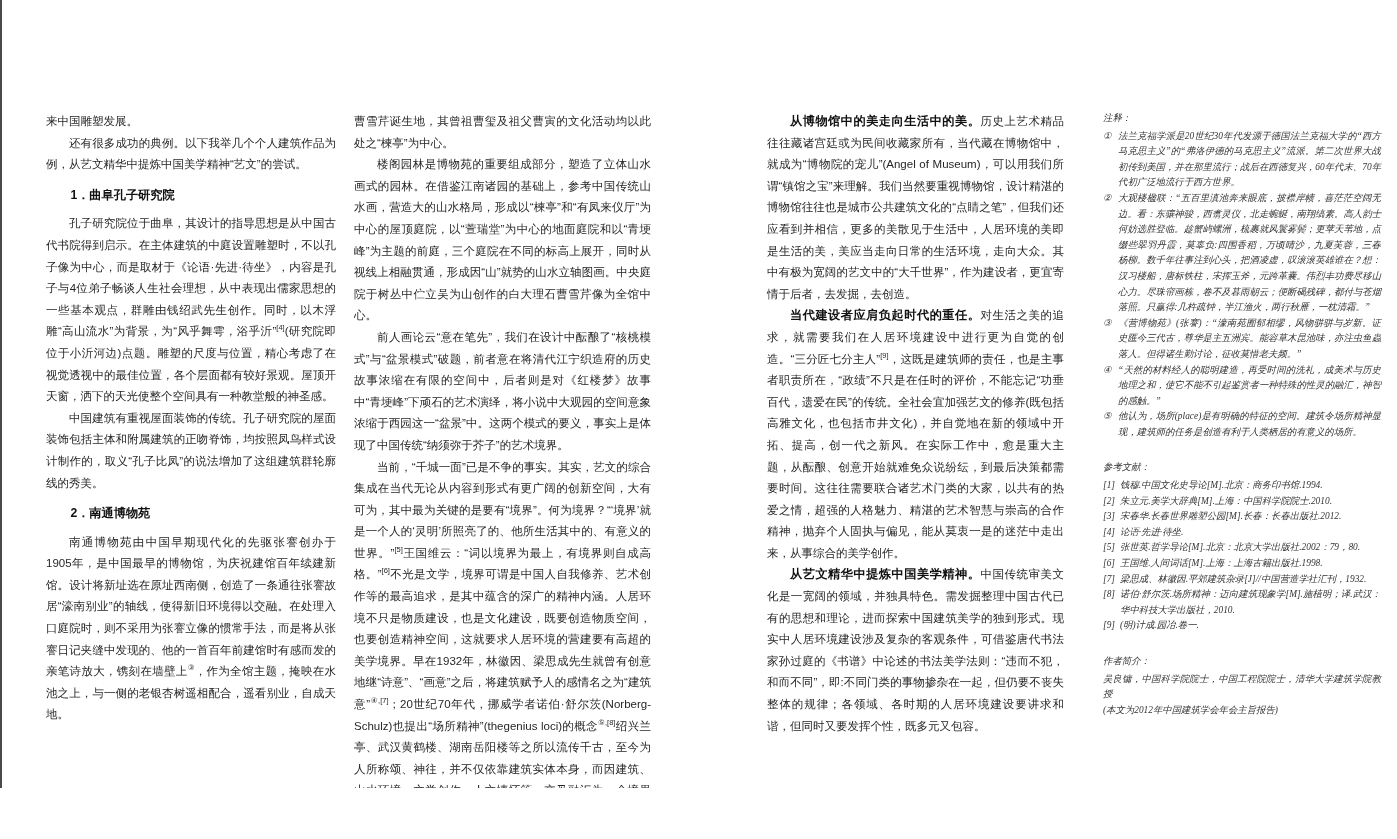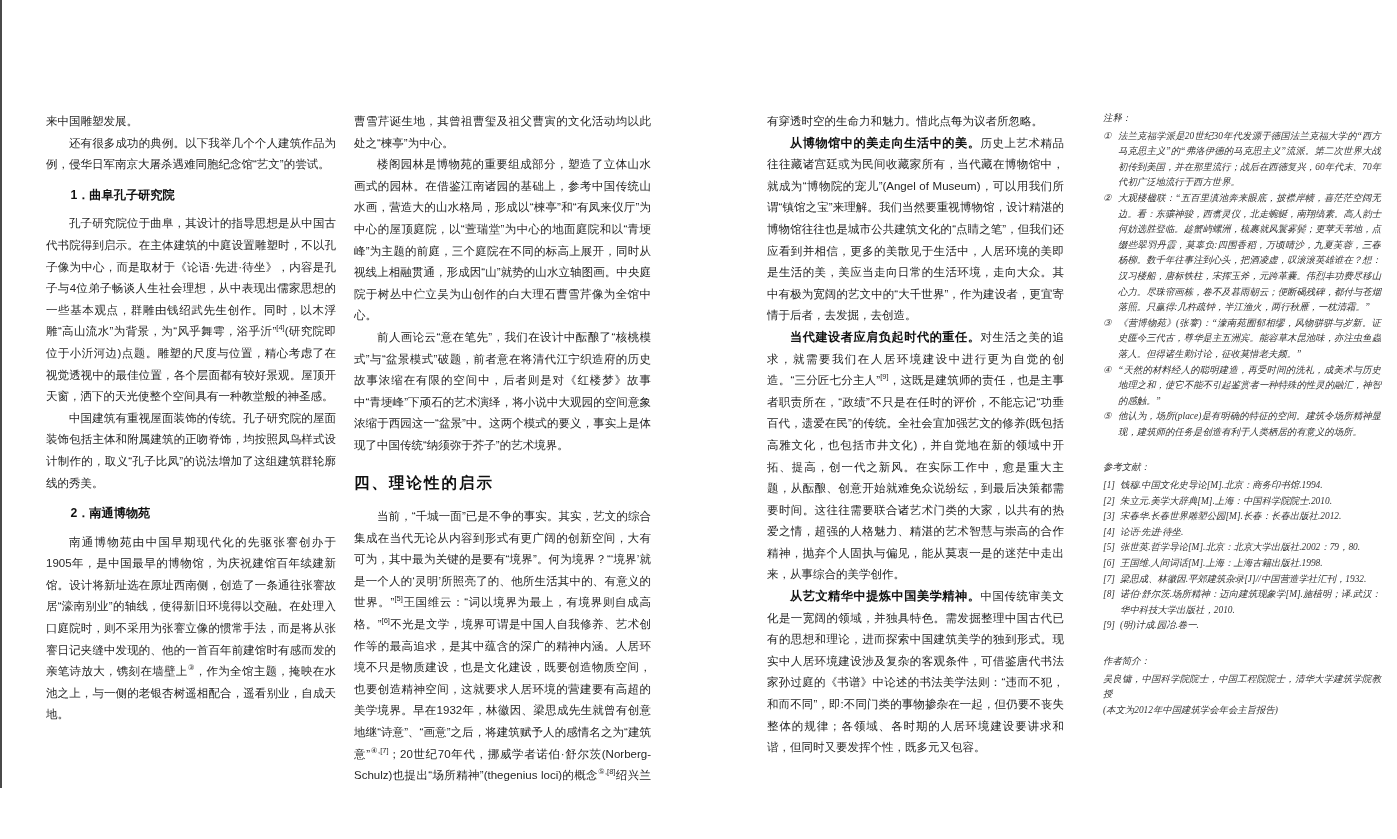--- a/index.html
+++ b/index.html
@@ -36,38 +36,36 @@
   .footer-right .fnum{margin:0 10px 0 4px;}
 </style>
 </head>
 <body>
 
 <div id="canvas">
   <div class="page-edge"></div>
 
   <div id="col1" class="col">
       <div class="para noindent"><span>来中国雕塑发展。</span></div>
-      <div class="para"><span>还有很多成功的典例。以下我举几个个人建筑作品为例，侵华日军南京大屠杀遇难同胞纪念馆“艺文”的尝试。</span></div>
+      <div class="para"><span>还有很多成功的典例。以下我举几个个人建筑作品为例，从艺文精华中提炼中国美学精神“艺文”的尝试。</span></div>
       <div class="h3">1．曲阜孔子研究院</div>
       <div class="para"><span>孔子研究院位于曲阜，其设计的指导思想是从中国古代书院得到启示。在主体建筑的中庭设置雕塑时，不以孔子像为中心，而是取材于《论语·先进·待坐》，内容是孔子与4位弟子畅谈人生社会理想，从中表现出儒家思想的一些基本观点，群雕由钱绍武先生创作。同时，以木浮雕“高山流水”为背景，为“风乎舞雩，浴乎沂”</span><sup>[4]</sup><span>(研究院即位于小沂河边)点题。雕塑的尺度与位置，精心考虑了在视觉透视中的最佳位置，各个层面都有较好景观。屋顶开天窗，洒下的天光使整个空间具有一种教堂般的神圣感。</span></div>
       <div class="para"><span>中国建筑有重视屋面装饰的传统。孔子研究院的屋面装饰包括主体和附属建筑的正吻脊饰，均按照凤鸟样式设计制作的，取义“孔子比凤”的说法增加了这组建筑群轮廓线的秀美。</span></div>
       <div class="h3">2．南通博物苑</div>
       <div class="para"><span>南通博物苑由中国早期现代化的先驱张謇创办于1905年，是中国最早的博物馆，为庆祝建馆百年续建新馆。设计将新址选在原址西南侧，创造了一条通往张謇故居“濠南别业”的轴线，使得新旧环境得以交融。在处理入口庭院时，则不采用为张謇立像的惯常手法，而是将从张謇日记夹缝中发现的、他的一首百年前建馆时有感而发的亲笔诗放大，镌刻在墙壁上</span><sup>③</sup><span>，作为全馆主题，掩映在水池之上，与一侧的老银杏树遥相配合，遥看别业，自成天地。</span></div>
     </div>
 
   <div id="col2" class="col">
       <div class="para noindent"><span>曹雪芹诞生地，其曾祖曹玺及祖父曹寅的文化活动均以此处之“楝亭”为中心。</span></div>
       <div class="para"><span>楼阁园林是博物苑的重要组成部分，塑造了立体山水画式的园林。在借鉴江南诸园的基础上，参考中国传统山水画，营造大的山水格局，形成以“楝亭”和“有凤来仪厅”为中心的屋顶庭院，以“萱瑞堂”为中心的地面庭院和以“青埂峰”为主题的前庭，三个庭院在不同的标高上展开，同时从视线上相融贯通，形成因“山”就势的山水立轴图画。中央庭院于树丛中伫立吴为山创作的白大理石曹雪芹像为全馆中心。</span></div>
       <div class="para"><span>前人画论云“意在笔先”，我们在设计中酝酿了“核桃模式”与“盆景模式”破题，前者意在将清代江宁织造府的历史故事浓缩在有限的空间中，后者则是对《红楼梦》故事中“青埂峰”下顽石的艺术演绎，将小说中大观园的空间意象浓缩于西园这一“盆景”中。这两个模式的要义，事实上是体现了中国传统“纳须弥于芥子”的艺术境界。</span></div>
-      <div class="h2">四、理论性的启示</div>
       <div class="para"><span>当前，“千城一面”已是不争的事实。其实，艺文的综合集成在当代无论从内容到形式有更广阔的创新空间，大有可为，其中最为关键的是要有“境界”。何为境界？“‘境界’就是一个人的‘灵明’所照亮了的、他所生活其中的、有意义的世界。”</span><sup>[5]</sup><span>王国维云：“词以境界为最上，有境界则自成高格。”</span><sup>[6]</sup><span>不光是文学，境界可谓是中国人自我修养、艺术创作等的最高追求，是其中蕴含的深广的精神内涵。人居环境不只是物质建设，也是文化建设，既要创造物质空间，也要创造精神空间，这就要求人居环境的营建要有高超的美学境界。早在1932年，林徽因、梁思成先生就曾有创意地继“诗意”、“画意”之后，将建筑赋予人的感情名之为“建筑意”</span><sup>④,[7]</sup><span>；20世纪70年代，挪威学者诺伯·舒尔茨(Norberg-Schulz)也提出“场所精神”(thegenius loci)的概念</span><sup>⑤,[8]</sup><span>绍兴兰亭、武汉黄鹤楼、湖南岳阳楼等之所以流传千古，至今为人所称颂、神往，并不仅依靠建筑实体本身，而因建筑、山水环境、文学创作、人文情怀等，交叉融汇为一个境界高远的整体，能够激发世代人们的情感，因而也就具</span></div>
     </div>
 
   <div id="col3" class="col">
-      <div class="para noindent"><span>有穿透时空的生命力和魅力。惜此点每为议者所忽略。</span></div>
       <div class="para"><span class="lead-bold">从博物馆中的美走向生活中的美。</span><span>历史上艺术精品往往藏诸宫廷或为民间收藏家所有，当代藏在博物馆中，就成为“博物院的宠儿”(Angel of Museum)，可以用我们所谓“镇馆之宝”来理解。我们当然要重视博物馆，设计精湛的博物馆往往也是城市公共建筑文化的“点睛之笔”，但我们还应看到并相信，更多的美散见于生活中，人居环境的美即是生活的美，美应当走向日常的生活环境，走向大众。其中有极为宽阔的艺文中的“大千世界”，作为建设者，更宜寄情于后者，去发掘，去创造。</span></div>
       <div class="para"><span class="lead-bold">当代建设者应肩负起时代的重任。</span><span>对生活之美的追求，就需要我们在人居环境建设中进行更为自觉的创造。“三分匠七分主人”</span><sup>[9]</sup><span>，这既是建筑师的责任，也是主事者职责所在，“政绩”不只是在任时的评价，不能忘记“功垂百代，遗爱在民”的传统。全社会宜加强艺文的修养(既包括高雅文化，也包括市井文化)，并自觉地在新的领域中开拓、提高，创一代之新风。在实际工作中，愈是重大主题，从酝酿、创意开始就难免众说纷纭，到最后决策都需要时间。这往往需要联合诸艺术门类的大家，以共有的热爱之情，超强的人格魅力、精湛的艺术智慧与崇高的合作精神，抛弃个人固执与偏见，能从莫衷一是的迷茫中走出来，从事综合的美学创作。</span></div>
       <div class="para"><span class="lead-bold">从艺文精华中提炼中国美学精神。</span><span>中国传统审美文化是一宽阔的领域，并独具特色。需发掘整理中国古代已有的思想和理论，进而探索中国建筑美学的独到形式。现实中人居环境建设涉及复杂的客观条件，可借鉴唐代书法家孙过庭的《书谱》中论述的书法美学法则：“违而不犯，和而不同”，即:不同门类的事物掺杂在一起，但仍要不丧失整体的规律；各领域、各时期的人居环境建设要讲求和谐，但同时又要发挥个性，既多元又包容。</span></div>
     </div>
 
   <div id="col4" class="col">
     <div class="notes-label">注释：</div>
     <div class="notes">
         <div class="hang-item"><span class="hang-num">①</span><span>法兰克福学派是20世纪30年代发源于德国法兰克福大学的“西方马克思主义”的“弗洛伊德的马克思主义”流派。第二次世界大战初传到美国，并在那里流行；战后在西德复兴，60年代末、70年代初广泛地流行于西方世界。</span></div>
         <div class="hang-item"><span class="hang-num">②</span><span>大观楼楹联：“五百里滇池奔来眼底，披襟岸帻，喜茫茫空阔无边。看：东骧神骏，西翥灵仪，北走蜿蜒，南翔缟素。高人韵士何妨选胜登临。趁蟹屿螺洲，梳裹就风鬟雾鬓；更苹天苇地，点缀些翠羽丹霞，莫辜负:四围香稻，万顷晴沙，九夏芙蓉，三春杨柳。数千年往事注到心头，把酒凌虚，叹滚滚英雄谁在？想：汉习楼船，唐标铁柱，宋挥玉斧，元跨革囊。伟烈丰功费尽移山心力。尽珠帘画栋，卷不及暮雨朝云；便断碣残碑，都付与苍烟落照。只赢得:几杵疏钟，半江渔火，两行秋雁，一枕清霜。”</span></div>

